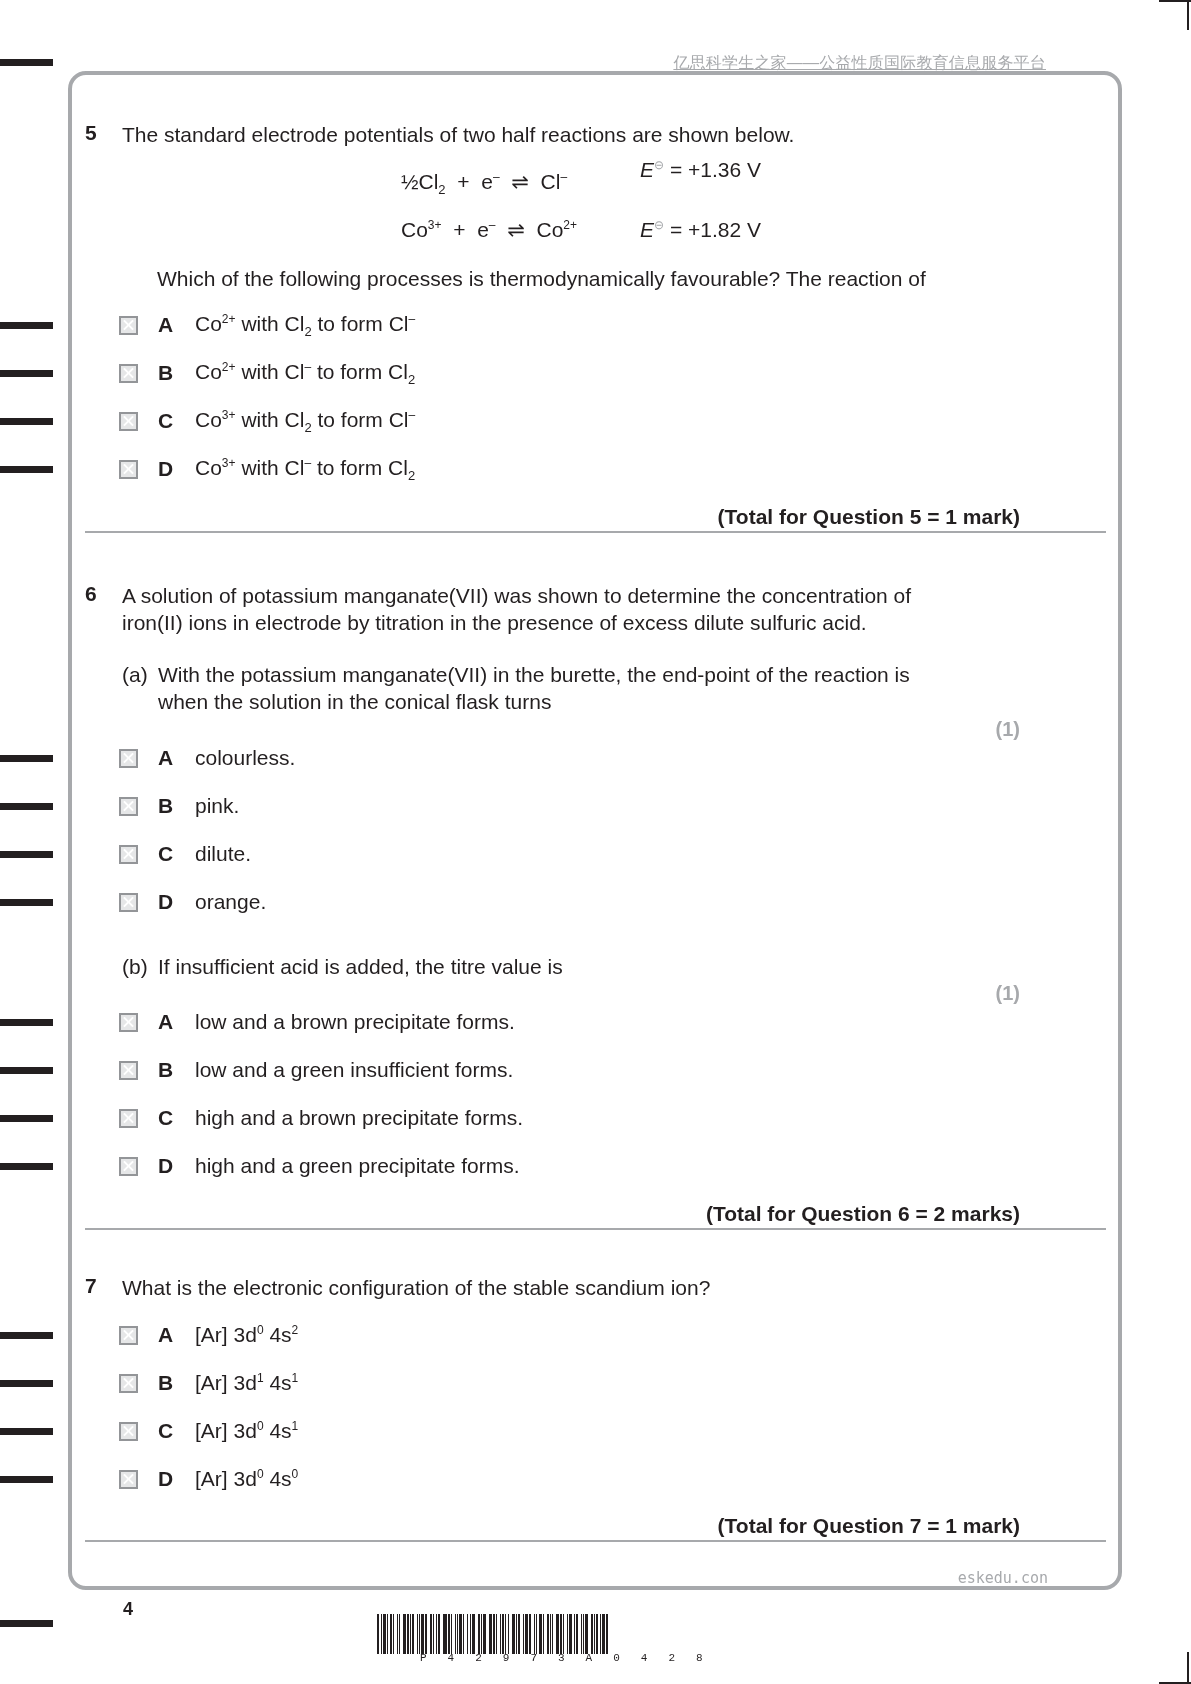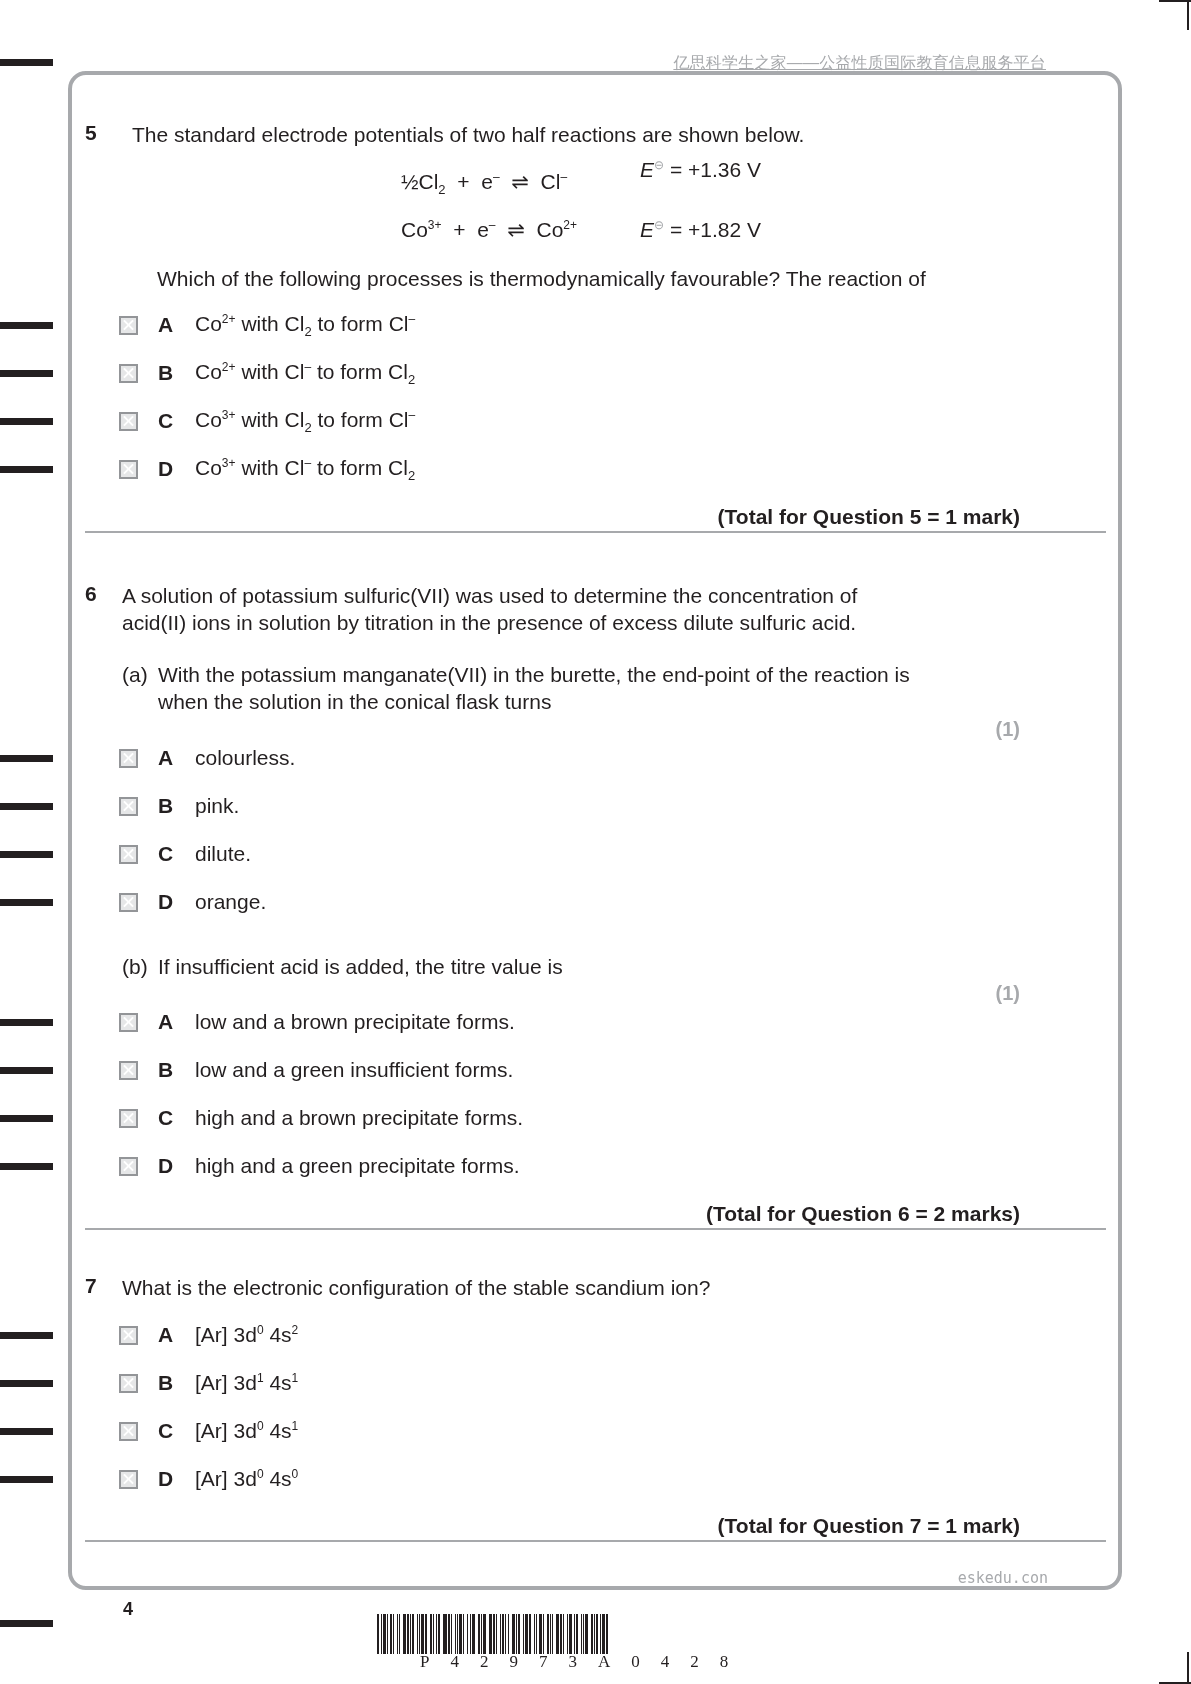--- a/index.html
+++ b/index.html
@@ -42,21 +42,21 @@
     .opt-letter { position: absolute; left: 39px; font-weight: bold; font-size: 21px; }
     .opt-text { position: absolute; left: 76px; font-size: 21px; white-space: nowrap; }
 
     .total { position: absolute; right: 171px; font-weight: bold; font-size: 21px; white-space: nowrap; }
     .rule { position: absolute; left: 85px; width: 1021px; height: 2px; background: #a7a9ac; }
     .marks { position: absolute; right: 171px; font-weight: bold; font-size: 20px; color: #a7a9ac; }
 
     .page-num { position: absolute; left: 123px; top: 1599px; font-weight: bold; font-size: 18px; }
     .barcode { position: absolute; left: 377px; top: 1614px; width: 434px; height: 40px; display: flex; align-items: stretch; }
     .barcode span { display: block; height: 100%; background: #231f20; }
-    .barcode-text { position: absolute; left: 420px; top: 1652px; font-family: Liberation Serif, serif; font-size: 17px; letter-spacing: 21px; }
+    .barcode-text { position: absolute; left: 420px; top: 1652px; font-family: Liberation Mono, monospace; font-size: 11px; letter-spacing: 21px; }
   </style>
 </head>
 <body>
 
 <div class="crop-h" style="left:1159px; top:0; width:32px;"></div>
 <div class="crop-v" style="left:1187px; top:0; height:30px;"></div>
 <div class="crop-v" style="left:1187px; top:1652px; height:32px;"></div>
 <div class="crop-h" style="left:1159px; top:1682px; width:32px;"></div>
 
 <div class="margin-mark" style="top:59px;"></div>
@@ -76,21 +76,21 @@
 <div class="margin-mark" style="top:1380px;"></div>
 <div class="margin-mark" style="top:1428px;"></div>
 <div class="margin-mark" style="top:1476px;"></div>
 <div class="margin-mark" style="top:1620px;"></div>
 
 <div class="watermark-top">亿思科学生之家——公益性质国际教育信息服务平台</div>
 
 <div class="frame"></div>
 
 <div class="qnum" style="top:121px;">5</div>
-<div class="text" style="left:132px; top:121px;">The standard electrode potentials of two half reactions are shown below.</div>
+<div class="text" style="left:122px; top:121px;">The standard electrode potentials of two half reactions are shown below.</div>
 
 <div class="eq" style="left:401px; top:170px;">
   <span>½Cl</span><span class="sub">2</span>
   &nbsp;<span>+</span>&nbsp;
   <span>e</span><span class="sup">–</span>
   &nbsp;<span>⇌</span>&nbsp;
   <span>Cl</span><span class="sup">–</span>
 </div>
 <div class="eq" style="left:640px; top:158px;">
   <span class="evar">E</span><span class="std">⊖</span>
@@ -129,22 +129,22 @@
 <div class="option" style="top:455px;">
   <div class="checkbox"></div>
   <span class="opt-letter">D</span>
   <span class="opt-text"><span>Co</span><span class="sup">3+</span><span> with Cl</span><span class="sup">–</span><span> to form Cl</span><span class="sub">2</span></span>
 </div>
 
 <div class="total" style="top:505px;">(Total for Question 5 = 1 mark)</div>
 <div class="rule" style="top:531px;"></div>
 
 <div class="qnum" style="top:582px;">6</div>
-<div class="text" style="left:122px; top:582px;">A solution of potassium sulfuric(VII) was used to determine the concentration of</div>
-<div class="text" style="left:122px; top:609px;">acid(II) ions in solution by titration in the presence of excess dilute sulfuric acid.</div>
+<div class="text" style="left:122px; top:582px;">A solution of potassium manganate(VII) was shown to determine the concentration of</div>
+<div class="text" style="left:122px; top:609px;">iron(II) ions in electrode by titration in the presence of excess dilute sulfuric acid.</div>
 
 <div class="text" style="left:122px; top:661px;">(a)</div>
 <div class="text" style="left:158px; top:661px;">With the potassium manganate(VII) in the burette, the end-point of the reaction is</div>
 <div class="text" style="left:158px; top:688px;">when the solution in the conical flask turns</div>
 <div class="marks" style="top:718px;">(1)</div>
 
 <div class="option" style="top:744px;">
   <div class="checkbox"></div>
   <span class="opt-letter">A</span>
   <span class="opt-text">colourless.</span>

